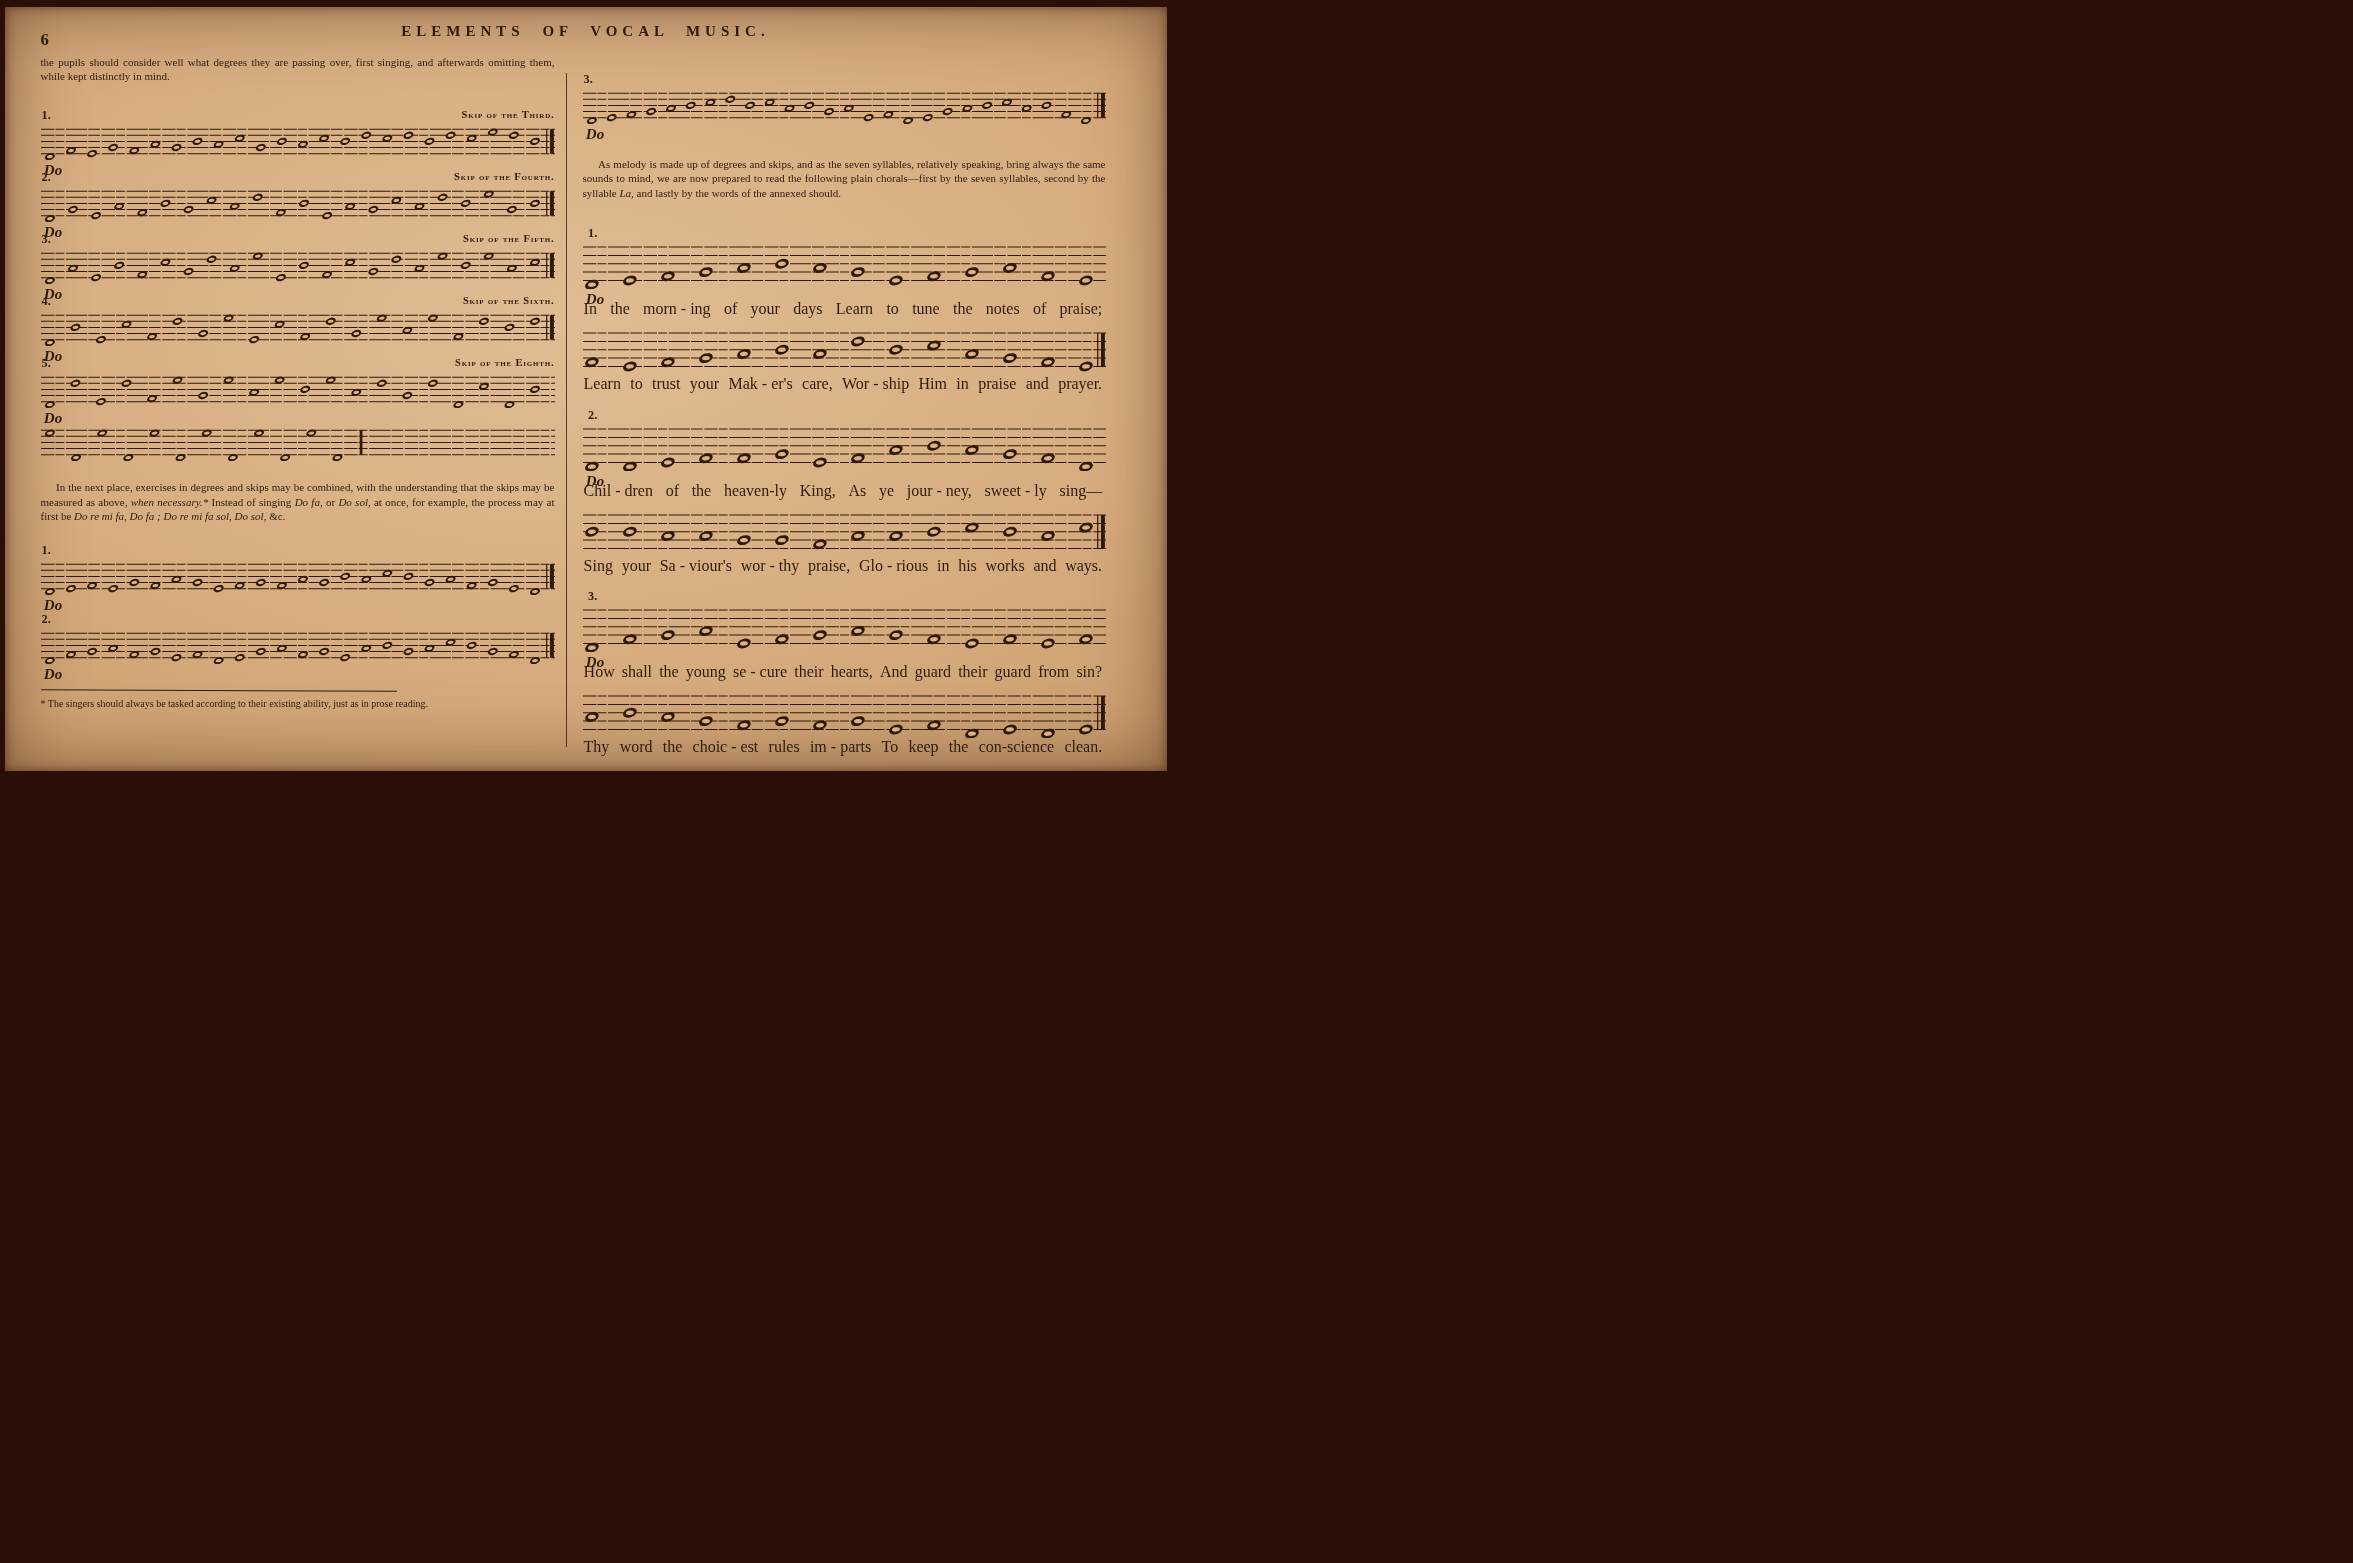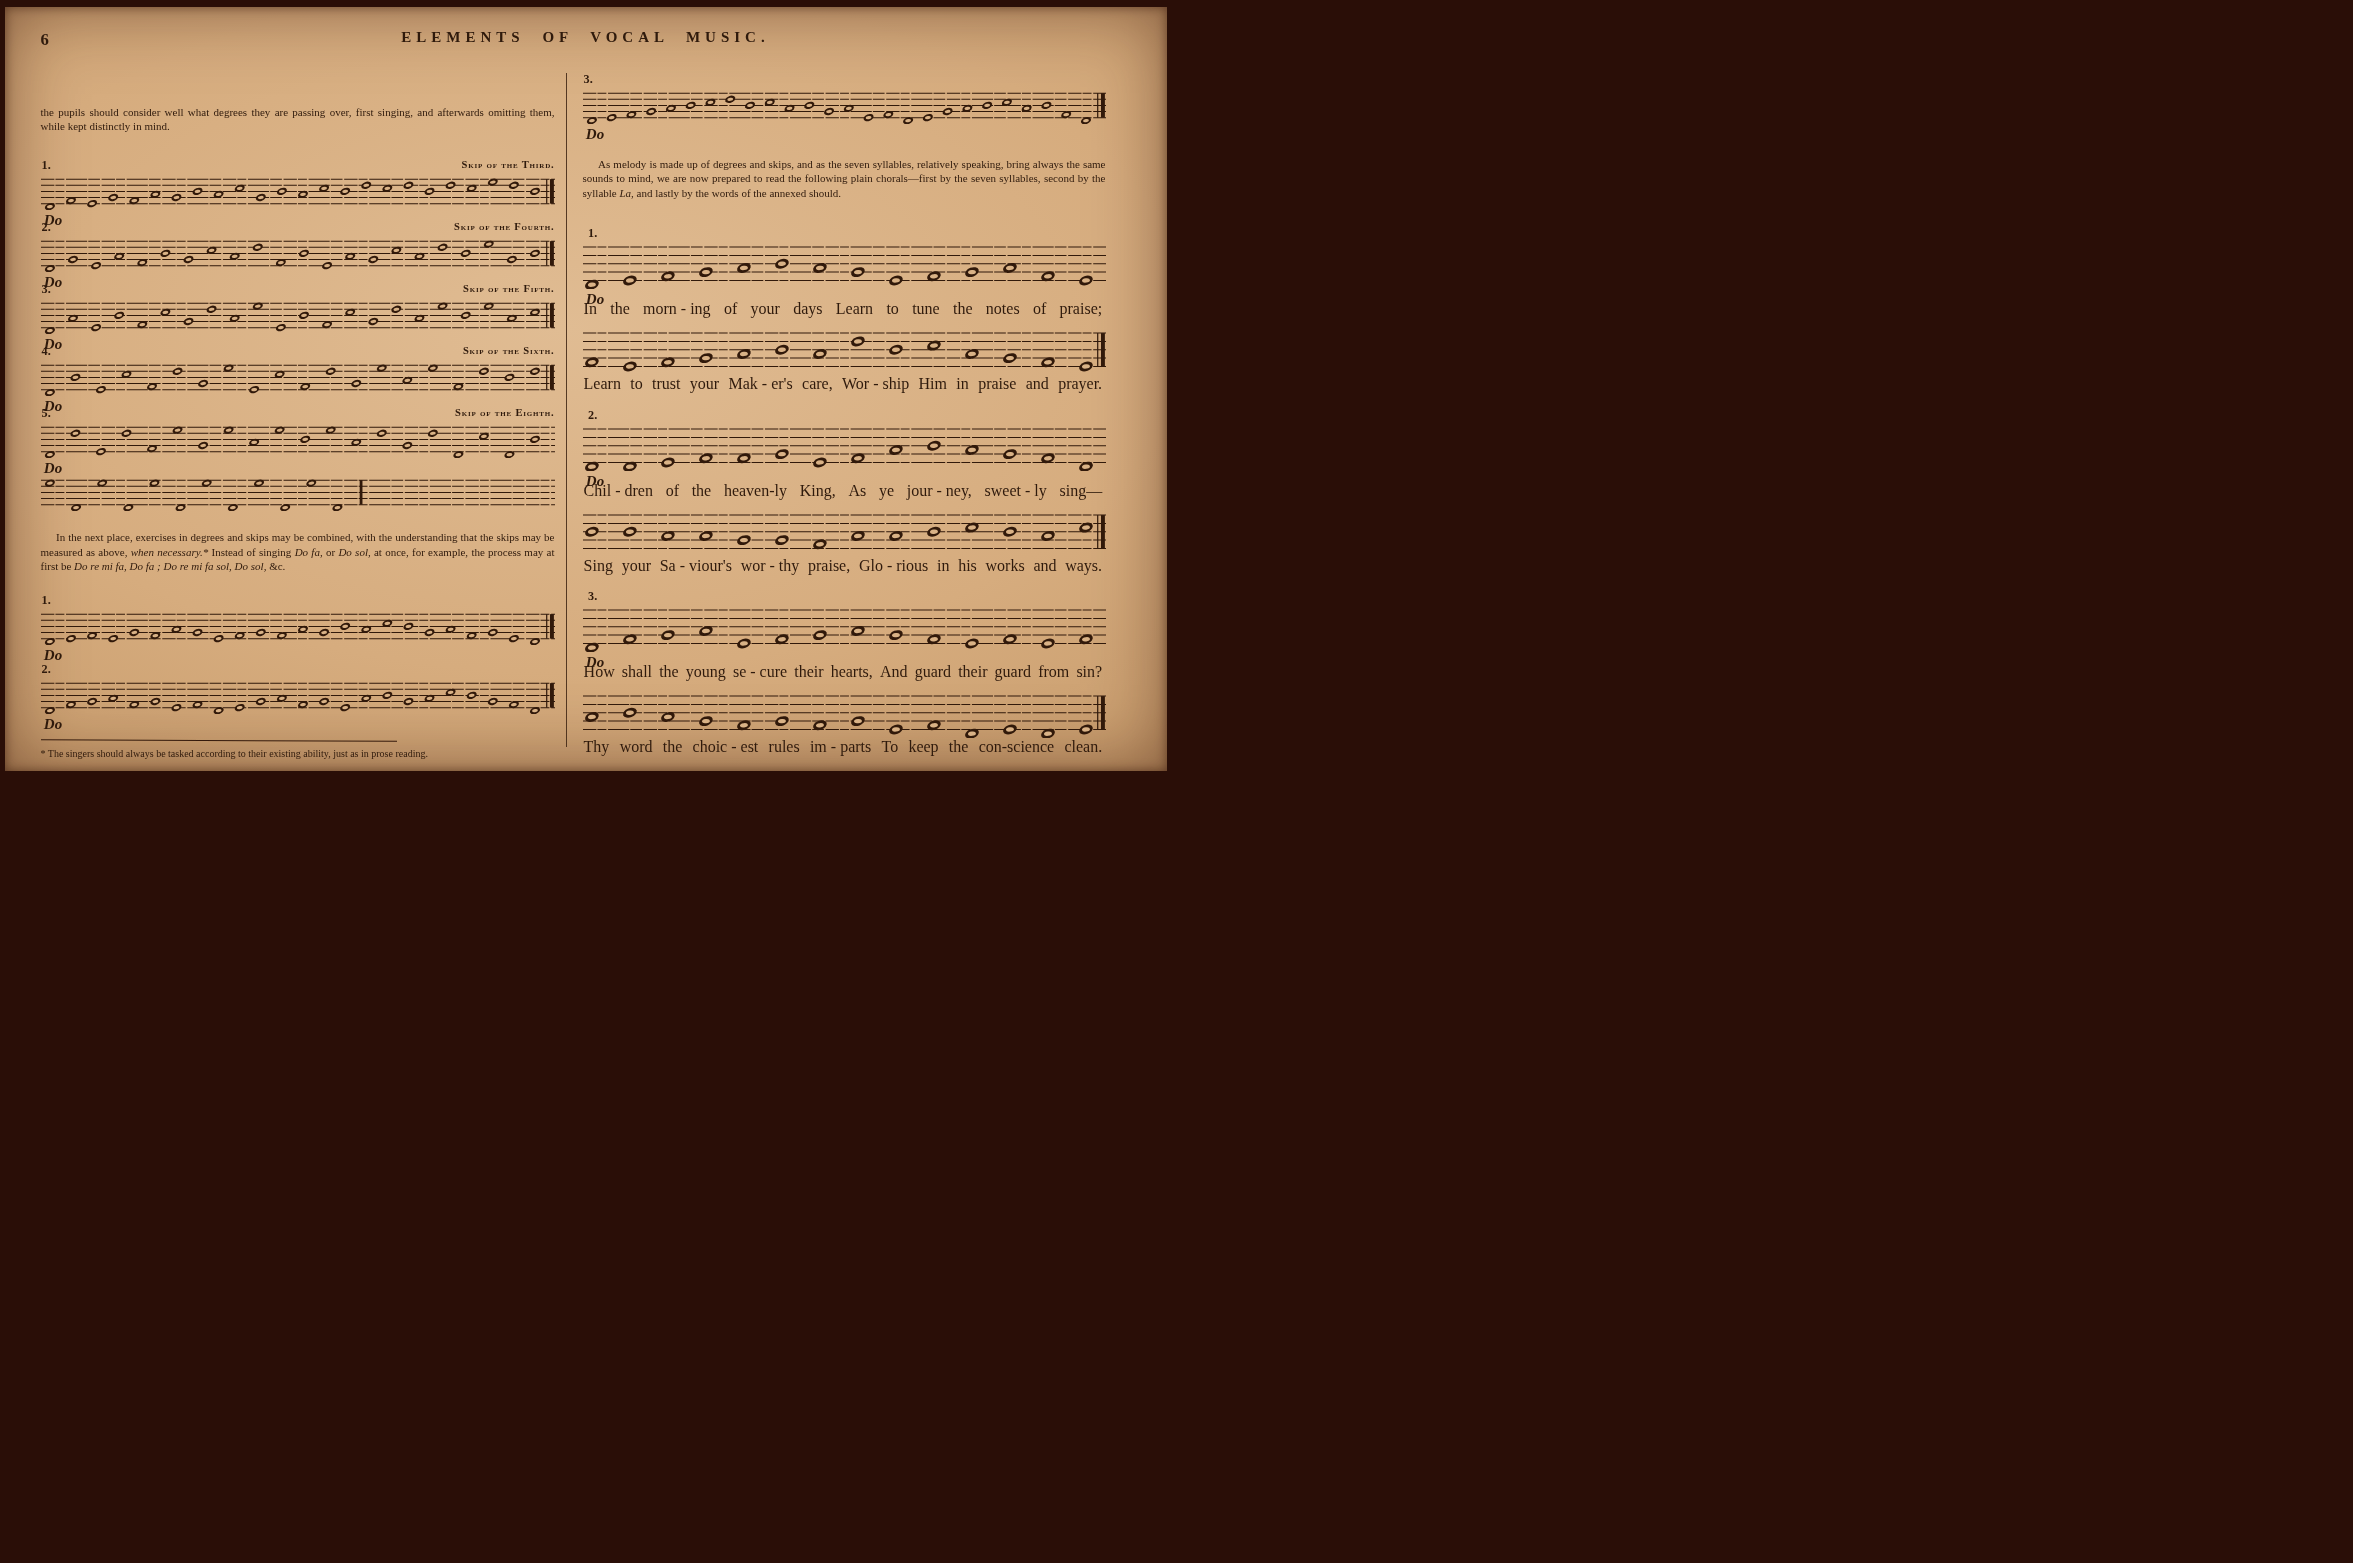--- a/index.html
+++ b/index.html
@@ -2,21 +2,21 @@
 <html style="font-size:9px"><head>
 <meta charset="utf-8">
 <style>
   html,body{margin:0;padding:0;background:#2a0e07;}
   #viewport{position:relative;width:1177px;height:782px;background:#2a0e07;overflow:hidden;
             font-family:"Liberation Serif","DejaVu Serif",serif;}
   #page{position:absolute;left:4.5px;top:6.7px;width:1162px;height:764px;
         background:radial-gradient(120% 100% at 48% 42%, #e0bc93 0%, #d6ac7e 45%, #c79b6b 75%, #aa7f52 100%);
         box-shadow:inset 0 0 72px rgba(60,22,8,.5), inset 0 0 11px rgba(40,12,4,.55);
         color:#2f1a0c;}
-  .hdr{position:absolute;top:22px;left:0;width:100%;text-align:center;
+  .hdr{position:absolute;top:16px;left:0;width:100%;text-align:center;
        font-weight:bold;font-size:15px;letter-spacing:5px;word-spacing:9px;}
   .pagenum{position:absolute;top:23.4px;left:36px;font-weight:bold;font-size:16.7px;}
   .divider{position:absolute;left:561px;top:66px;width:1.1px;height:674px;background:#3c2210;opacity:.85;}
   .col{position:absolute;top:0;}
   #left-col{left:36px;width:514px;}
   #right-col{left:578px;width:523px;}
   p.para{margin:0;font-size:11px;line-height:14.5px;text-align:justify;}
   p.indent{text-indent:15.6px;}
   .ex-head{position:relative;height:11px;}
   .ex-head .num{position:absolute;left:1.1px;top:-1.1px;font-weight:bold;font-size:12.2px;}
@@ -35,21 +35,21 @@
 
 <div id="viewport">
   <div id="page">
 
     <div class="pagenum">6</div>
     <div class="hdr">ELEMENTS OF VOCAL MUSIC.</div>
     <div class="divider"></div>
 
     <div class="col" id="left-col">
 
-      <p class="para" style="margin-top:98px"><span>the pupils should consider well what degrees they are passing over, first singing, and afterwards omitting them, while kept distinctly in mind.</span></p>
+      <p class="para" style="margin-top:48px"><span>the pupils should consider well what degrees they are passing over, first singing, and afterwards omitting them, while kept distinctly in mind.</span></p>
 
       <div style="margin-top:25.6px">
         <div class="ex-head">
           <span class="num">1.</span>
           <span class="title">Skip of the Third.</span>
         </div>
         <div class="staff"><svg width="514" height="40" viewBox="0 0 924 71">
               <line x1="0" x2="924" y1="16" y2="16" stroke="#31190a" stroke-width="1.8" stroke-dasharray="24 2 16 3 38 2 21 3"></line>
               <line x1="0" x2="924" y1="27" y2="27" stroke="#31190a" stroke-width="1.8" stroke-dasharray="24 2 16 3 38 2 21 3"></line>
               <line x1="0" x2="924" y1="38" y2="38" stroke="#31190a" stroke-width="1.8" stroke-dasharray="24 2 16 3 38 2 21 3"></line>

